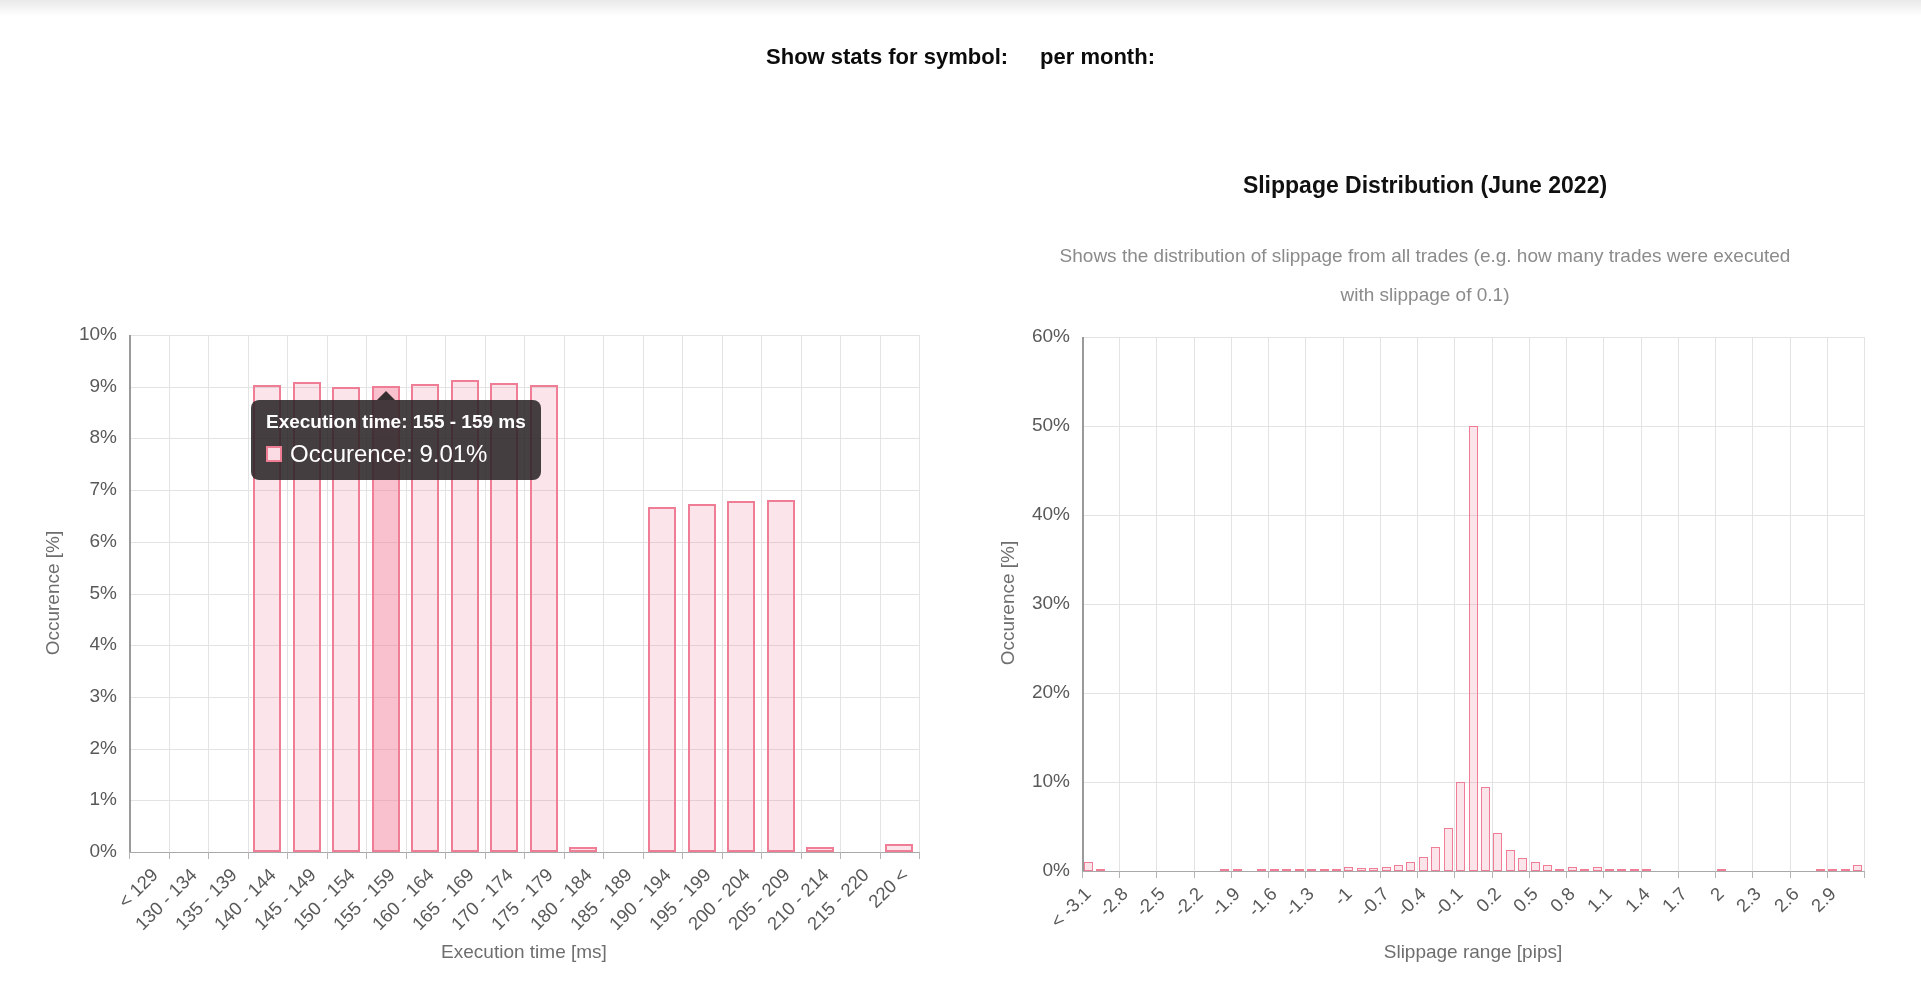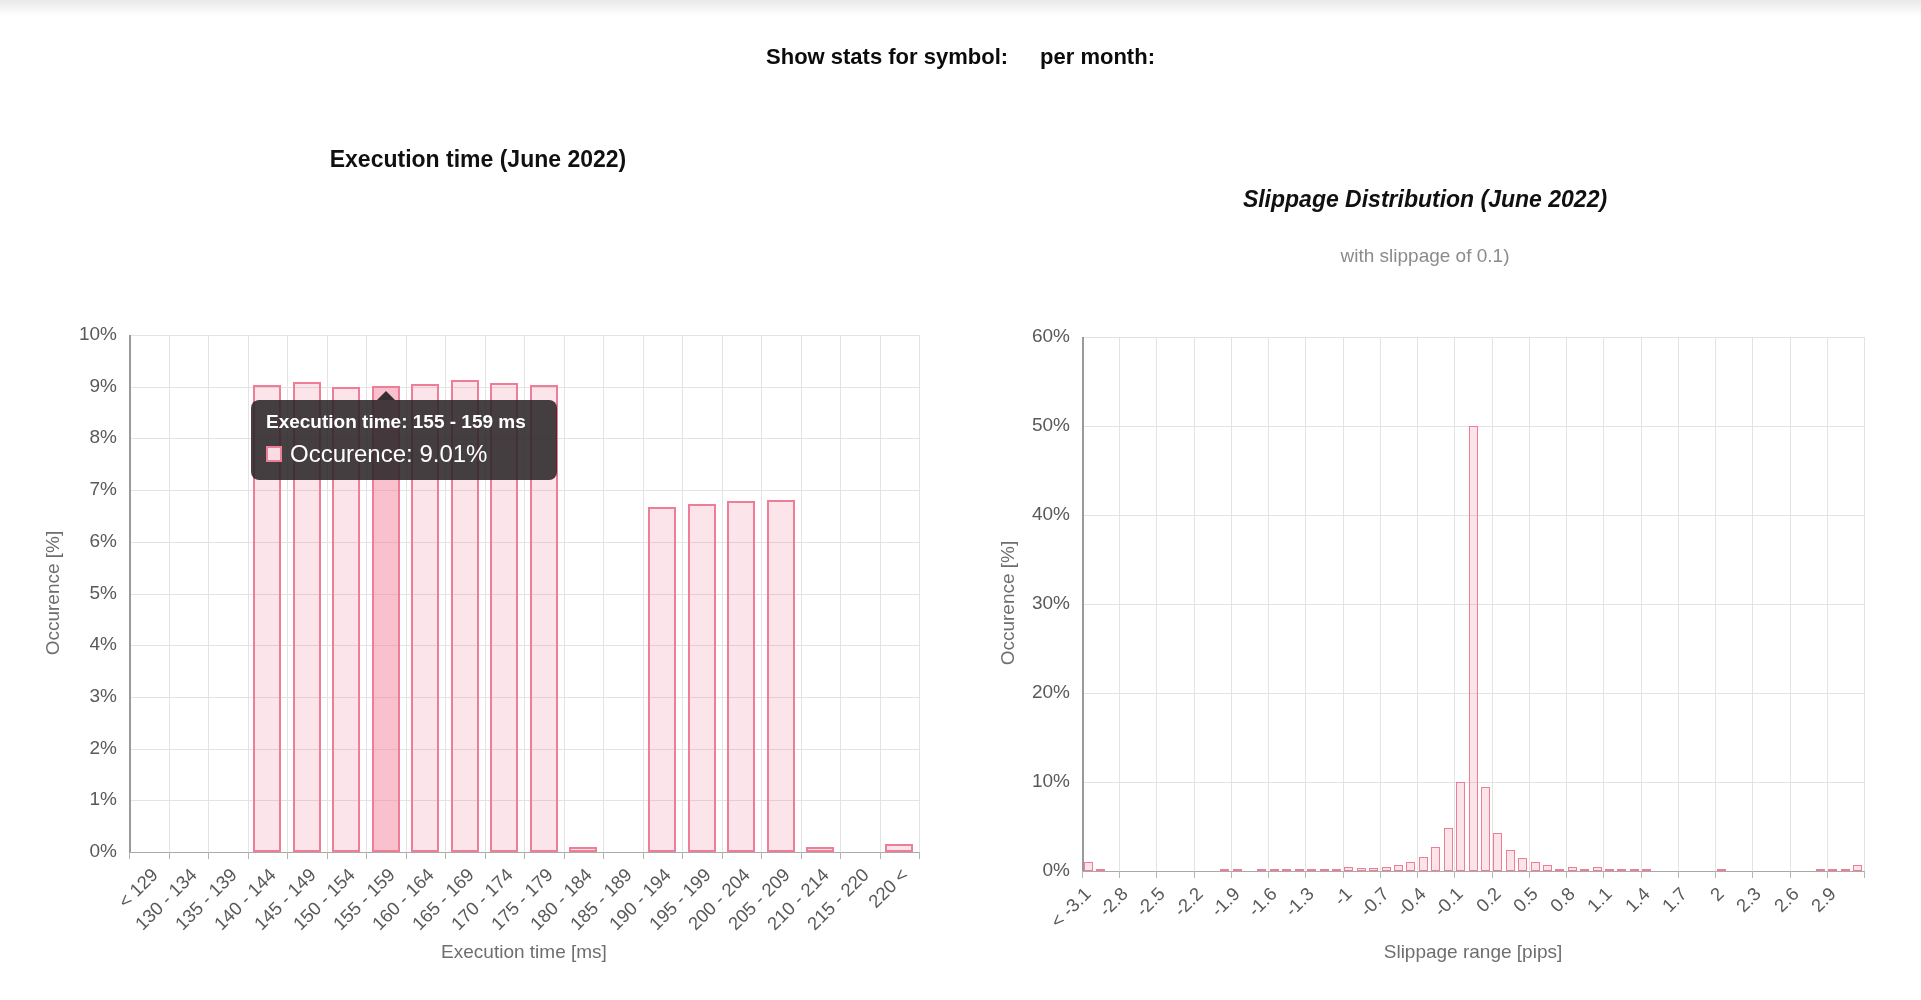--- a/index.html
+++ b/index.html
@@ -30,41 +30,40 @@
   
   .layer { position:absolute; inset:0; }
   .hgrid, .vgrid, .atick { position:absolute; }
   .ytick { position:absolute; text-align:right; font-size:19px; color:#595959; }
   .xlabel { position:absolute; text-align:right; transform-origin:100% 0;
             transform:rotate(-45deg); font-size:18.5px; color:#595959; white-space:nowrap; }
   .bar { position:absolute; }
 
   
   .tooltip { position:absolute; left:251px; top:400px; background:rgba(38,34,36,.86);
-             border-radius:8px; padding:11px 31px 12px 15px; color:#fff; z-index:6; }
+             border-radius:8px; padding:11px 15px 12px 15px; color:#fff; z-index:6; }
   .tt-caret { position:absolute; top:-9px; left:126px; width:0; height:0;
               border-left:9px solid transparent; border-right:9px solid transparent;
               border-bottom:9px solid rgba(38,34,36,.92); }
   .tt-title { font-weight:bold; font-size:19px; margin-bottom:7px; white-space:nowrap; }
   .tt-row { display:flex; align-items:center; font-size:24px; white-space:nowrap; }
   .tt-swatch { width:16px; height:16px; background:#fbdce4; border:2.5px solid #f07d96;
                margin-right:8px; display:inline-block; flex:none; }
 </style>
 </head>
 <body>
 
 <div class="stage">
   <div class="top-fade"></div>
 
   <div class="controls">
     <span class="ctl-label">Show stats for symbol:</span>
     <span class="ctl-label">per month:</span>
   </div>
 
-  <div class="chart-title" style="left:88px; top:146px; width:780px;">Execution time (June 2022)</div>
   <div class="axis-title ytitle" style="left:-47px; top:582px; width:200px;">Occurence [%]</div>
   <div class="axis-title" style="left:324px; top:941px; width:400px;">Execution time [ms]</div>
   <div class="layer" id="plot-0">
       <div class="hgrid" style="left: 129px; top: 852px; width: 790px; height: 1px; background: rgb(169, 169, 169);"></div>
       <div class="ytick" style="left: 47px; top: 840px; width: 70px;">0%</div>
       <div class="hgrid" style="left: 129px; top: 800.3px; width: 790px; height: 1px; background: rgb(227, 227, 227);"></div>
       <div class="ytick" style="left: 47px; top: 788.3px; width: 70px;">1%</div>
       <div class="hgrid" style="left: 129px; top: 748.6px; width: 790px; height: 1px; background: rgb(227, 227, 227);"></div>
       <div class="ytick" style="left: 47px; top: 736.6px; width: 70px;">2%</div>
       <div class="hgrid" style="left: 129px; top: 696.9px; width: 790px; height: 1px; background: rgb(227, 227, 227);"></div>
@@ -164,22 +163,23 @@
 
   <div class="tooltip">
     <div class="tt-caret"></div>
     <div class="tt-title">Execution time: 155 - 159 ms</div>
     <div class="tt-row">
       <span class="tt-swatch"></span>
       <span>Occurence: 9.01%</span>
     </div>
   </div>
 
-  <div class="chart-title" style="left:1040px; top:186px; width:770px;font-style:italic;">Slippage Distribution (June 2022)</div>
+  <div class="chart-title" style="left:1040px; top:172px; width:770px;">Slippage Distribution (June 2022)</div>
   <div class="desc" style="left:1000px; top:236px; width:850px;">
+    <div>Shows the distribution of slippage from all trades (e.g. how many trades were executed</div>
     <div>with slippage of 0.1)</div>
   </div>
   <div class="axis-title ytitle" style="left:908px; top:592px; width:200px;">Occurence [%]</div>
   <div class="axis-title" style="left:1273px; top:941px; width:400px;">Slippage range [pips]</div>
   <div class="layer" id="plot-1">
       <div class="hgrid" style="left: 1082px; top: 871px; width: 782px; height: 1px; background: rgb(169, 169, 169);"></div>
       <div class="ytick" style="left: 1000px; top: 859px; width: 70px;">0%</div>
       <div class="hgrid" style="left: 1082px; top: 782px; width: 782px; height: 1px; background: rgb(227, 227, 227);"></div>
       <div class="ytick" style="left: 1000px; top: 770px; width: 70px;">10%</div>
       <div class="hgrid" style="left: 1082px; top: 693px; width: 782px; height: 1px; background: rgb(227, 227, 227);"></div>

